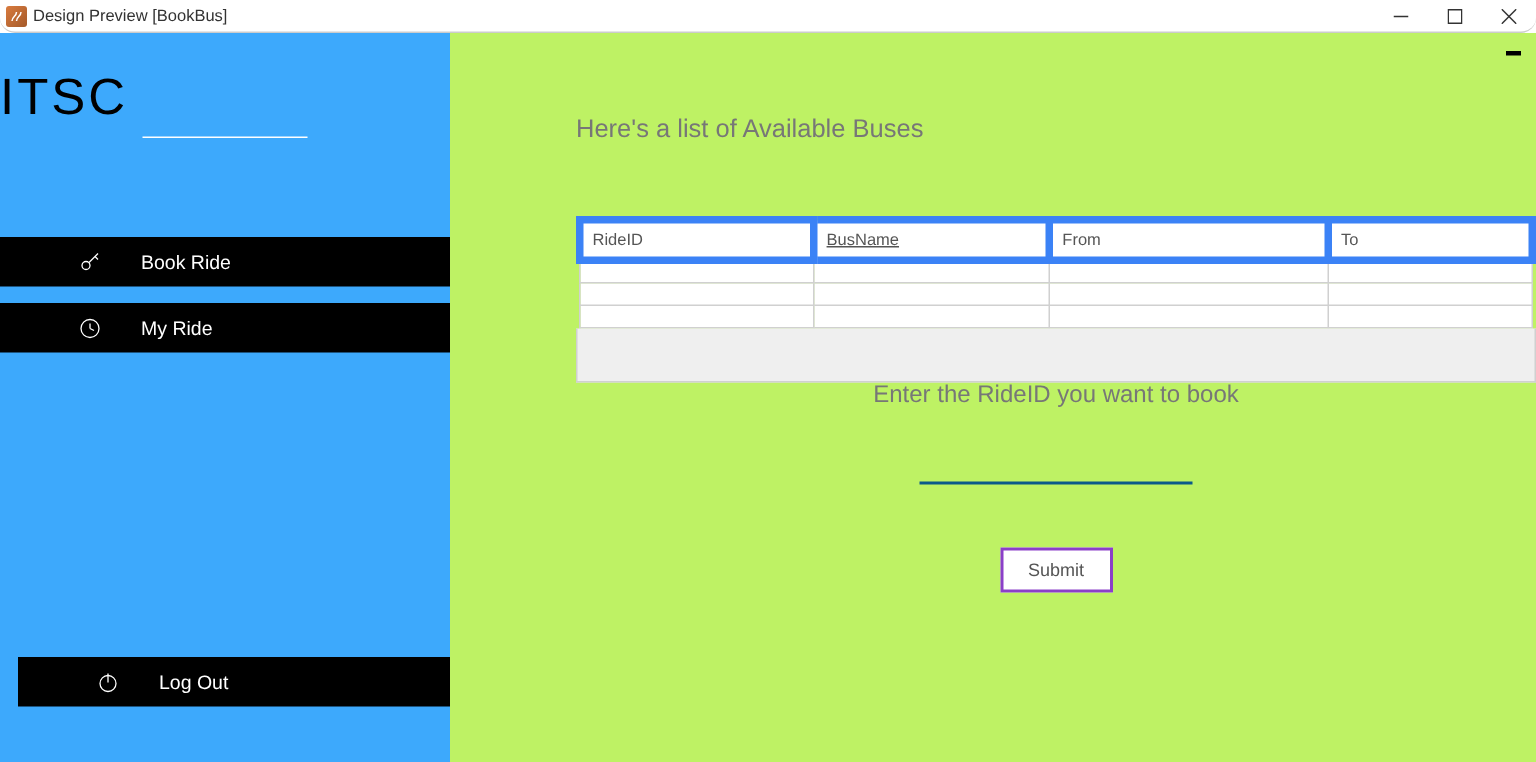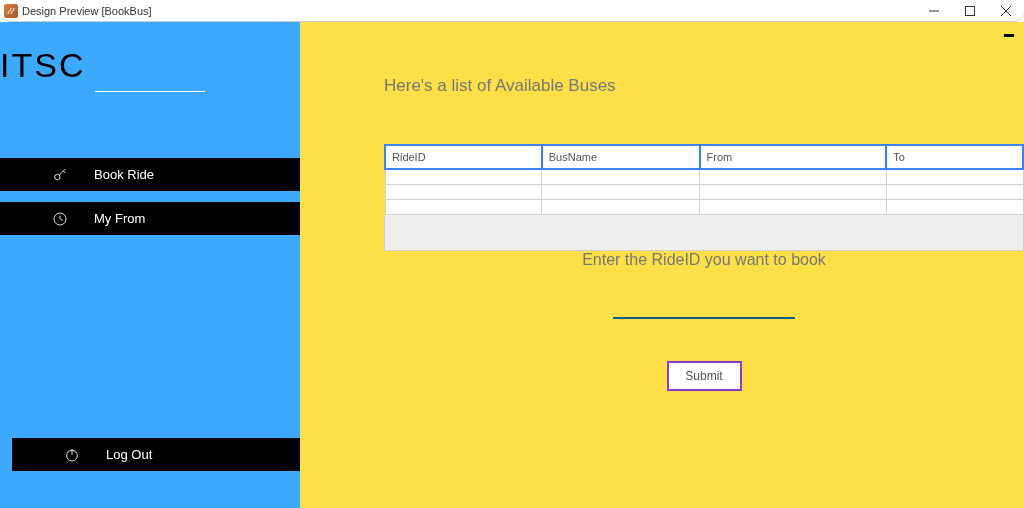--- a/index.html
+++ b/index.html
@@ -12,30 +12,30 @@
     .win-btn svg { width: 10px; height: 10px; stroke: #333; stroke-width: 1; fill: none; }
     .app { display: flex; height: calc(508px - 22px); }
     .sidebar { width: 302px; background: #3da9fc; height: 100%; position: relative; }
     .brand { text-align: left; margin-top: 24px; color: #000000; font-size: 34px; font-weight: 300; letter-spacing: 2px; font-family: 'Segoe UI Light', 'Segoe UI', sans-serif; }
     .brand-underline { width: 110px; height: 1px; background: #fff; margin: 6px auto 0; }
     .nav { margin-top: 66px; text-decoration: underline; }
     .nav-item { background: #000; height: 33px; display: flex; align-items: center; padding-left: 50px; margin-bottom: 11px; cursor: pointer; color: #fff; font-size: 13px; font-weight: 300; font-family: 'Segoe UI Light','Segoe UI', sans-serif; }
     .nav-item .icon { width: 20px; margin-right: 24px; display: flex; align-items: center; justify-content: center; }
     .nav-item .icon svg { width: 16px; height: 16px; stroke: #fff; fill: none; stroke-width: 1.3; }
     .logout { position: absolute; bottom: 26px; left: 12px; right: 0; }
-    .main { flex: 1; background: #fde047; position: relative; padding-left: 84px; padding-top: 54px; }
+    .main { flex: 1; background: #bef264; position: relative; padding-left: 84px; padding-top: 54px; }
     .dash { position: absolute; right: 10px; top: 12px; width: 10px; height: 3px; background: #000; }
     .heading { font-size: 17px; color: #777; font-weight: 300; font-family: 'Segoe UI Light','Segoe UI', sans-serif; margin-bottom: 48px; }
     .table-wrap { width: 640px; }
     .table { width: 100%; border-collapse: collapse; font-size: 11px; color: #555; }
-    .table th { text-align: left; font-weight: 400; padding: 5px 6px; border: 2px solid #3b82f6; background: #fff; }
+    .table th { text-align: left; font-weight: 400; padding: 5px 6px; border: 5px solid #3b82f6; background: #fff; }
     .table td { height: 15px; border: 1px solid #d0d0d0; background: #fff; }
     .table-footer { height: 36px; background: #efefef; border: 1px solid #d0d0d0; border-top: none; }
     .col-rideid { width: 165px; }
-    .col-busname { width: 165px; }
+    .col-busname { width: 165px; text-decoration: underline; }
     .col-from { width: 198px; }
     .col-to { width: 145px; }
     .prompt { font-size: 16px; color: #777; font-weight: 300; font-family: 'Segoe UI Light','Segoe UI', sans-serif; text-align: center; width: 640px; }
     .input-line { width: 182px; border: none; border-bottom: 2px solid #0b5a8a; background: transparent; display: block; margin: 32px auto 0; outline: none; text-align: center; font-size: 14px; }
     .input-wrap { width: 640px; text-align: center; }
     .submit-btn { display: block; margin: 42px auto 0; width: 75px; height: 30px; background: #fff; border: 2px solid #8b3fc9; color: #555; font-size: 12px; cursor: pointer; font-family: 'Segoe UI', sans-serif; }
   </style>
 </head>
 <body>
 
@@ -82,21 +82,21 @@
         <span>Book Ride</span>
       </div>
       <div class="nav-item">
         <span class="icon">
           <svg viewBox="0 0 24 24">
               <circle cx="12" cy="12" r="9"></circle>
               <line x1="12" y1="12" x2="12" y2="7"></line>
               <line x1="12" y1="12" x2="16" y2="14"></line>
             </svg>
         </span>
-        <span>My From</span>
+        <span>My Ride</span>
       </div>
     </div>
     <div class="logout">
       <div class="nav-item">
         <span class="icon">
           <svg viewBox="0 0 24 24">
               <circle cx="12" cy="13" r="8"></circle>
               <line x1="12" y1="3" x2="12" y2="12"></line>
             </svg>
         </span>

